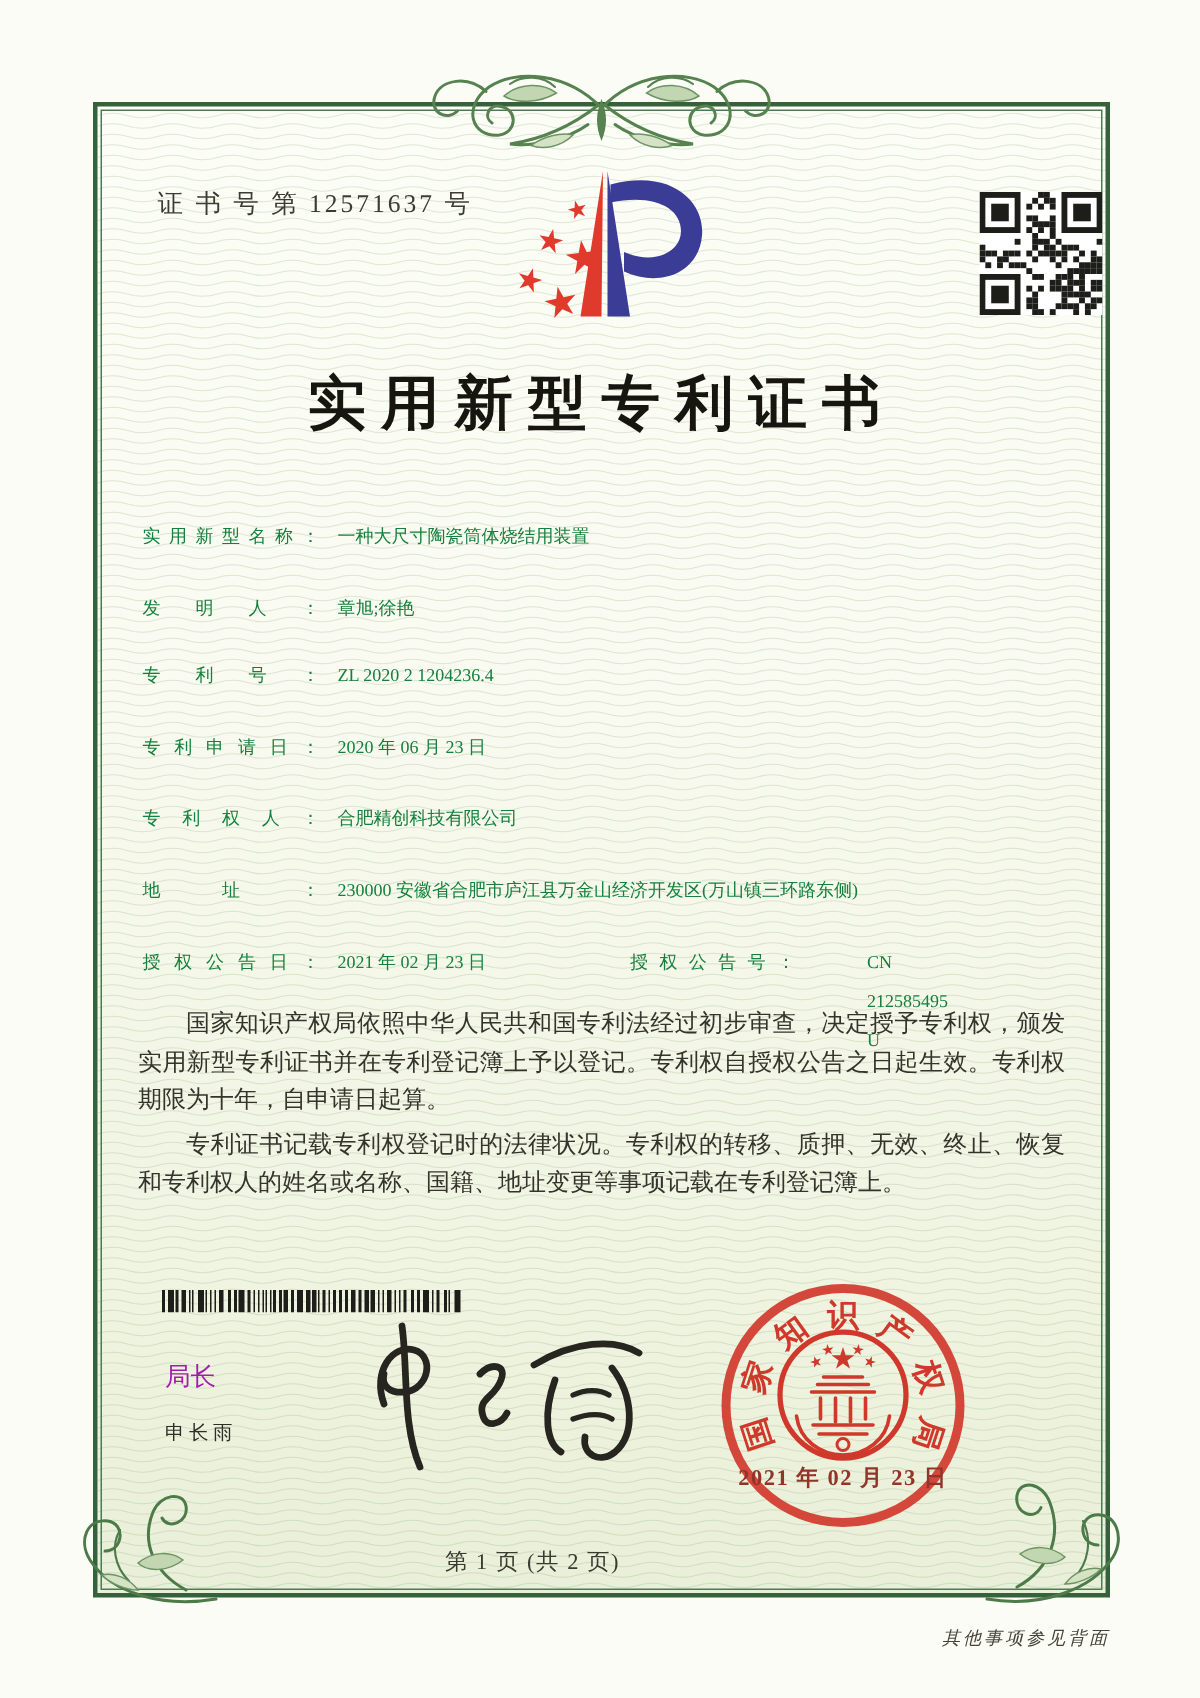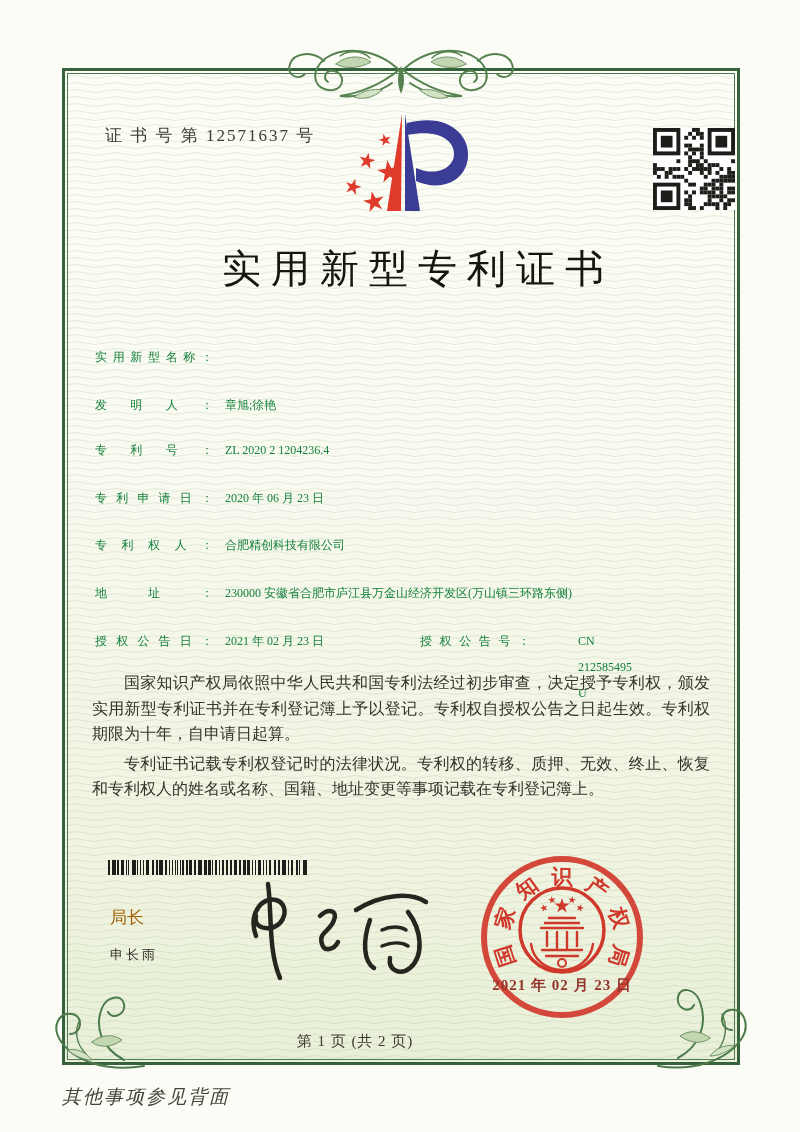--- a/index.html
+++ b/index.html
@@ -17,53 +17,53 @@
   }
   .frame .inner-line{
     position:absolute;inset:2px;border:1px solid #4d7a52;pointer-events:none;
   }
   .frame svg.waves{position:absolute;left:0;top:0;width:672px;height:991px;}
   
   .cert-no{position:absolute;left:105px;top:124px;font-size:17px;letter-spacing:2px;color:#3d3c33;}
   .logo{position:absolute;left:336px;top:110px;width:136px;height:106px;}
   .qr{position:absolute;left:653px;top:128px;width:82px;height:82px;background:#fff;}
   .title{
-    position:absolute;left:79px;top:242px;width:678px;text-align:center;
-    font-size:39px;font-weight:400;letter-spacing:10px;color:#16150f;
+    position:absolute;left:62px;top:242px;width:678px;text-align:center;
+    font-size:39px;font-weight:700;letter-spacing:10px;color:#16150f;
   }
   
   .f-row{position:absolute;left:95px;display:flex;font-size:12px;line-height:26px;color:#15803d;}
   .f-label{width:118px;flex:none;text-align:justify;text-align-last:justify;text-justify:inter-character;}
   .f-value{margin-left:12px;white-space:pre-wrap;}
   .f-value.wrap{width:478px;}
   .pair2{position:absolute;left:325px;top:0;display:flex;gap:36px;}
   .pair2 .f-label{width:110px;}
   
   .paras{position:absolute;left:88px;top:666px;width:626px;}
   .paras p{margin:4px;text-indent:2em;font-size:16px;line-height:25.5px;text-align:justify;color:#34332c;}
   
   .barcode{position:absolute;left:108px;top:860px;width:202px;height:15px;}
-  .signer-title{position:absolute;left:110px;top:906px;font-size:17px;color:#a16207;}
+  .signer-title{position:absolute;left:110px;top:906px;font-size:17px;color:#a21caf;}
   .signer-name{position:absolute;left:110px;top:946px;font-size:13px;letter-spacing:3px;color:#2e2d27;}
   .signature{position:absolute;left:222px;top:866px;width:212px;height:128px;}
   
   .seal{position:absolute;left:481px;top:856px;width:162px;height:162px;}
   .seal .ring{position:absolute;inset:0;border:6px solid rgba(209,56,44,.92);border-radius:50%;}
   .seal .arc-char{
     position:absolute;width:24px;height:24px;line-height:24px;text-align:center;
     font-size:21px;font-weight:700;color:#cf382b;
   }
   .seal .emblem{position:absolute;left:35px;top:26px;width:92px;height:96px;}
   .seal-date{
     position:absolute;left:481px;top:976px;width:162px;text-align:center;
     font-size:15px;letter-spacing:1px;color:#93342a;font-weight:600;
   }
   
   .page-footer{position:absolute;left:62px;top:1032px;width:586px;text-align:center;font-size:15px;letter-spacing:1px;color:#3b3a30;}
-  .back-note{position:absolute;left:62px;top:1084px;width:678px;text-align:left;font-size:19px;letter-spacing:2px;color:#45443a;font-style:italic;}
+  .back-note{position:absolute;left:62px;top:1084px;width:678px;text-align:right;font-size:12px;letter-spacing:2px;color:#45443a;font-style:italic;}
   
   .orn-top{position:absolute;left:278px;top:40px;width:246px;height:68px;}
   .orn-bl{position:absolute;left:46px;top:990px;width:104px;height:84px;}
   .orn-br{position:absolute;left:652px;top:980px;width:104px;height:94px;}
   .defs-hidden{position:absolute;width:0;height:0;overflow:hidden;}
 </style>
 </head>
 <body>
 
 <svg class="defs-hidden" aria-hidden="true">
@@ -398,20 +398,21 @@
     <rect x="40" y="80" width="4" height="4" fill="#1d1d1a"></rect>
     <rect x="48" y="80" width="4" height="4" fill="#1d1d1a"></rect>
     <rect x="64" y="80" width="4" height="4" fill="#1d1d1a"></rect>
     <rect x="72" y="80" width="4" height="4" fill="#1d1d1a"></rect>
   </svg>
 
 <div class="title">实用新型专利证书</div>
 
 <div class="f-row" style="top:344px">
   <span class="f-label">实用新型名称：</span>
+  <span class="f-value">一种大尺寸陶瓷筒体烧结用装置</span>
 </div>
 <div class="f-row" style="top:392px">
   <span class="f-label">发明人：</span>
   <span class="f-value">章旭;徐艳</span>
 </div>
 <div class="f-row" style="top:437px">
   <span class="f-label">专利号：</span>
   <span class="f-value">ZL 2020 2 1204236.4</span>
 </div>
 <div class="f-row" style="top:485px">

